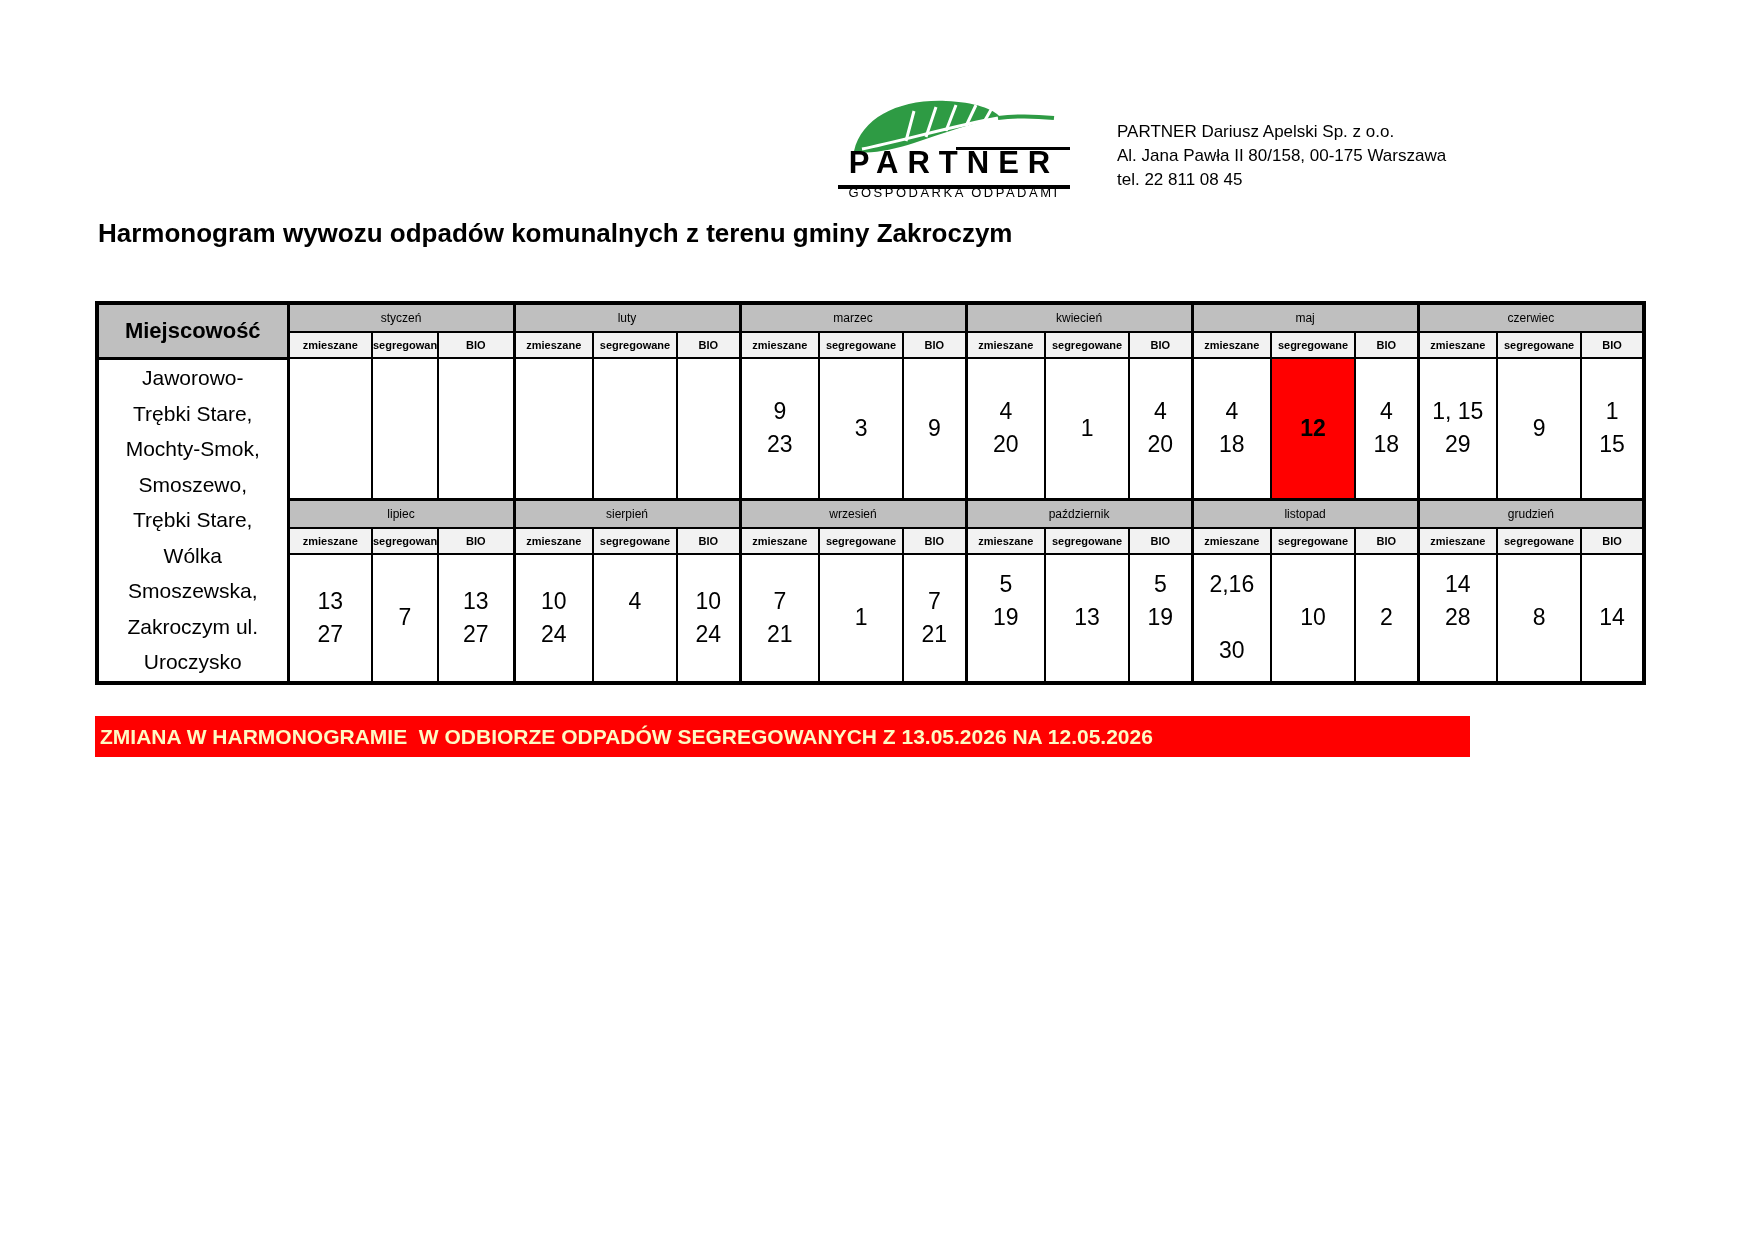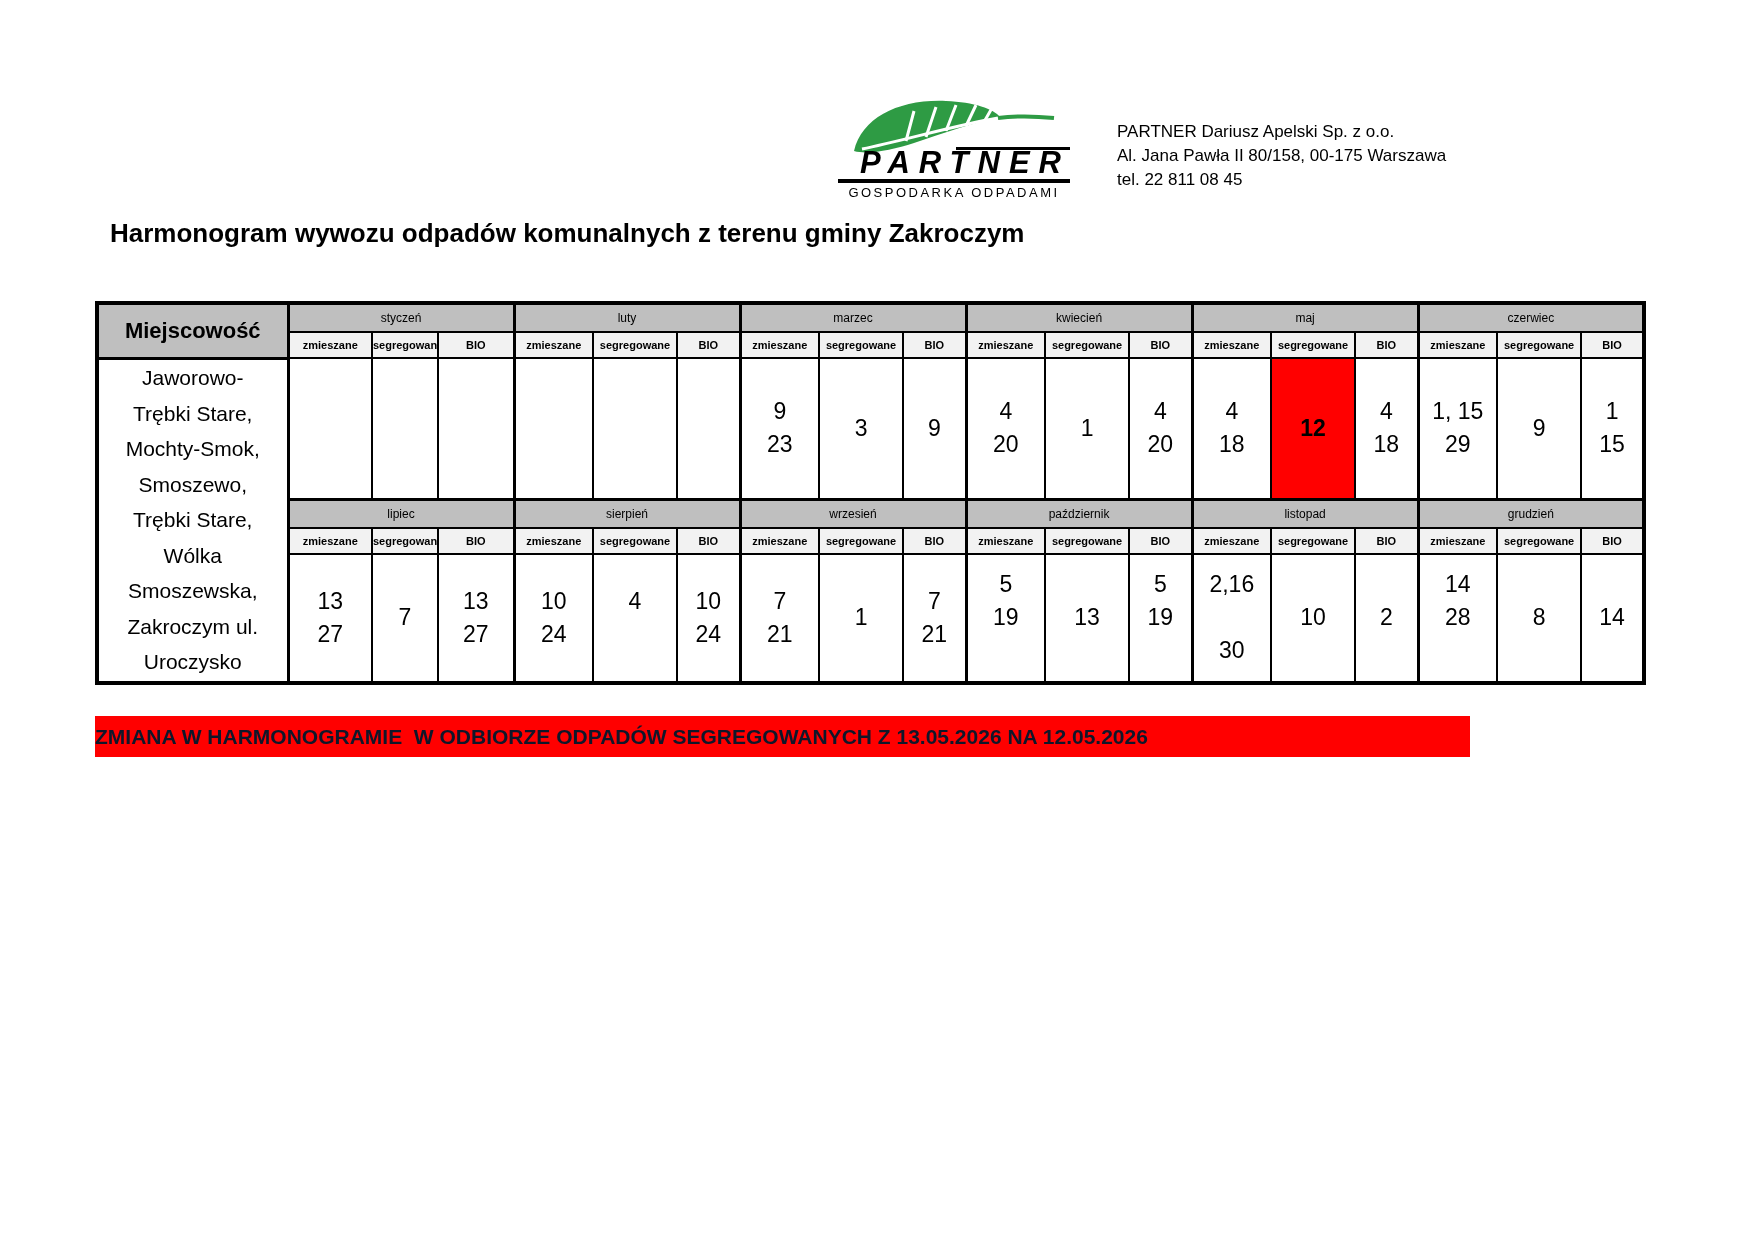--- a/index.html
+++ b/index.html
@@ -5,33 +5,33 @@
   html,body{margin:0;padding:0;}
   body{
     width:1754px;height:1240px;position:relative;background:#ffffff;
     font-family:"Liberation Sans","DejaVu Sans",sans-serif;color:#000;
     overflow:hidden;
   }
   
   .logo{position:absolute;left:838px;top:95px;width:240px;height:105px;}
   .logo svg{position:absolute;left:10px;top:0;}
   .logo .brand{
-    position:absolute;left:0;top:52px;width:232px;text-align:right;
+    position:absolute;left:0;top:52px;width:232px;text-align:center;
     font-weight:bold;font-size:31px;letter-spacing:9px;line-height:31px;
-    border-bottom:4px solid #000;padding-bottom:1px;font-style:italic;
+    border-bottom:4px solid #000;padding-bottom:7px;
   }
   .logo .rule-over{position:absolute;left:118px;top:52px;width:114px;height:3px;background:#000;}
   .logo .tagline{
     position:absolute;left:0;top:90px;width:232px;text-align:center;
     font-weight:normal;font-size:13px;letter-spacing:2.5px;
   }
   
   .company{position:absolute;left:1117px;top:120px;font-size:17px;line-height:24px;}
   
-  .title{position:absolute;left:98px;top:218px;font-size:26px;font-weight:bold;margin-left:12px;}
+  .title{position:absolute;left:98px;top:218px;font-size:26px;font-weight:bold;}
   
   table.sched{
     position:absolute;left:95px;top:301px;width:1547px;
     border-collapse:collapse;table-layout:fixed;
     border:4px solid #000;
   }
   table.sched th,table.sched td{
     border:2px solid #000;padding:0;text-align:center;vertical-align:middle;
     overflow:hidden;
   }
@@ -53,22 +53,22 @@
   }
   td.locality{
     font-size:21px;line-height:35.5px;white-space:pre-line;background:#fff;
     border-right:3px solid #000 !important;
   }
   .ms{border-left:3px solid #000 !important;}
   td.hl{background:#ff0000;font-weight:bold;margin-left:35px;}
   
   .banner{
     position:absolute;left:95px;top:716px;width:1375px;height:41px;
-    background:#ff0000;color:#0f172a;font-weight:bold;font-size:21px;
-    line-height:41px;white-space:pre;box-sizing:border-box;
+    background:#ff0000;color:#fef9c3;font-weight:bold;font-size:21px;
+    line-height:41px;padding-left:5px;white-space:pre;box-sizing:border-box;
   }
 </style>
 </head>
 <body>
 
 <div class="logo">
   <svg width="212" height="64" viewBox="0 0 212 64">
     <path d="M6,56 C14,22 52,4 98,6 C126,7 146,14 152,22 C124,28 96,38 66,48 C44,55 20,60 6,56 Z" fill="#2e9b44"></path>
     <path d="M14,54 C54,46 108,30 150,23" stroke="#ffffff" stroke-width="3" fill="none"></path>
     <path d="M58,46 L66,16 M78,42 L88,12 M98,36 L108,10 M118,31 L128,10 M136,27 L144,13" stroke="#ffffff" stroke-width="3" fill="none"></path>

